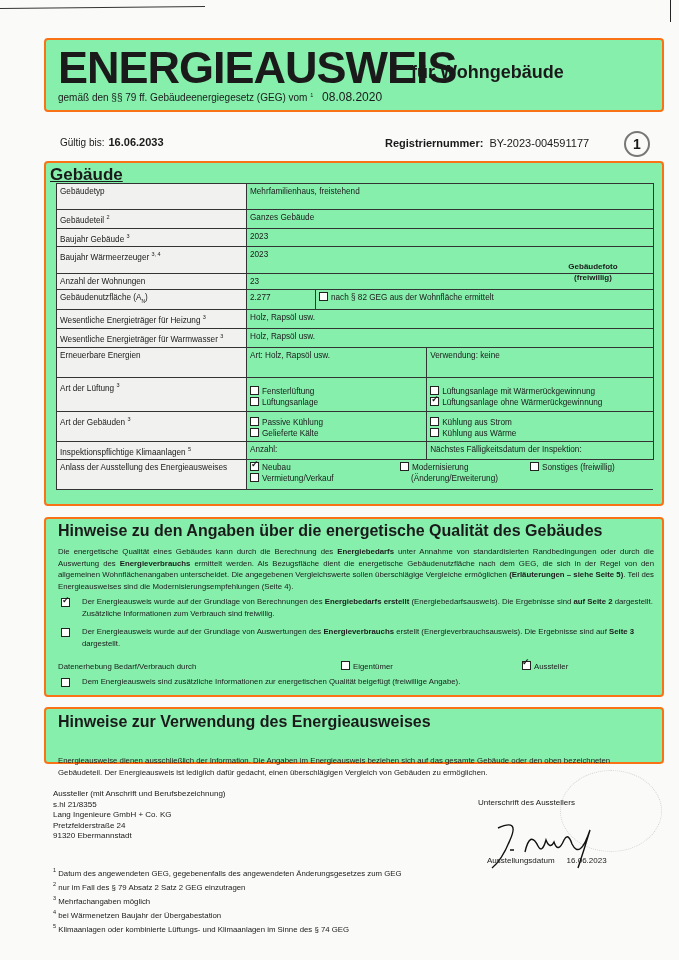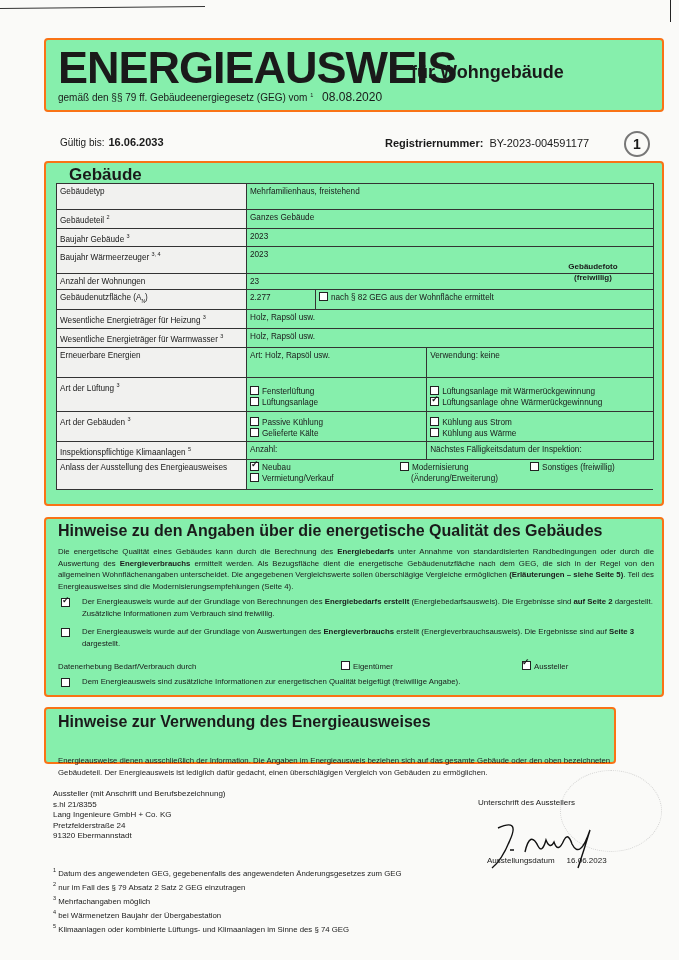--- a/index.html
+++ b/index.html
@@ -16,38 +16,38 @@
   .title-law .date { font-size:12px; margin-left:6px; }
 
   .validity { position:absolute; left:60px; top:136px; font-size:10px; }
   .validity b { font-size:11px; margin-left:4px; }
   .regnr { position:absolute; left:385px; top:137px; font-size:11px; }
   .regnr b { margin-right:6px; }
   .page-badge { position:absolute; left:624px; top:131px; width:22px; height:22px; border:2px solid #777; border-radius:50%;
                 text-align:center; line-height:22px; font-weight:bold; font-size:14px; }
 
   .bldg-box { left:44px; top:161px; width:620px; height:345px; }
-  .bldg-title { position:absolute; left:23px; top:2px; font-size:17px; font-weight:bold; }
+  .bldg-title { position:absolute; left:4px; top:2px; font-size:17px; font-weight:bold;text-decoration:underline; }
   table.gt { position:absolute; left:10px; top:20px; border-collapse:collapse; font-size:8.2px; }
   table.gt td { border:1px solid #333; padding:2px 3px; vertical-align:top; line-height:11px; }
   table.gt td.lbl { background:#f1f1ef; width:183px; }
   .photo { position:absolute; left:484px; top:20px; width:126px; height:160px; font-size:8px; font-weight:bold; text-align:center; }
   .photo .t { position:absolute; top:78px; width:100%; line-height:11px; }
   .cb { display:inline-block; width:7px; height:7px; border:1px solid #222; margin-right:3px; vertical-align:-1px; position:relative; background:#fff; }
   .cb.on::after { content:"✓"; position:absolute; left:0; top:-4px; font-size:9px; font-weight:bold; }
   .opt { display:block; line-height:11px; }
 
   .hint-box { left:44px; top:517px; width:620px; height:180px; }
   .hint-title { position:absolute; left:12px; top:3px; font-size:16px; font-weight:bold; }
   .hint-body { position:absolute; left:12px; top:27px; width:596px; font-size:7.8px; line-height:11.6px; text-align:justify; }
   .hint-item { position:absolute; left:12px; width:596px; font-size:7.8px; line-height:11.6px; }
   .hint-item .cb { position:absolute; left:3px; top:2px; }
   .hint-item .txt { margin-left:24px; display:block; }
 
-  .use-box { left:44px; top:707px; width:572px; height:57px; }
+  .use-box { left:44px; top:707px; width:620px; height:57px; }
   .use-title { position:absolute; left:12px; top:4px; font-size:16px; font-weight:bold; }
   .use-body { position:absolute; left:12px; top:27px; width:596px; font-size:7.8px; line-height:11.6px;margin-top:19px; }
 
   .issuer { position:absolute; left:53px; top:789px; font-size:8px; line-height:10.5px; }
   .sig-label { position:absolute; left:478px; top:798px; font-size:8px; }
   .sig-svg { position:absolute; left:480px; top:810px; }
   .stamp { position:absolute; left:560px; top:770px; width:100px; height:80px; border:1px dotted #bbb; border-radius:50%; opacity:.6; }
   .issue-date { position:absolute; left:487px; top:856px; font-size:8px; }
   .issue-date span { margin-left:12px; }
   .footnotes { position:absolute; left:53px; top:865px; font-size:7.8px; line-height:10.4px; }

